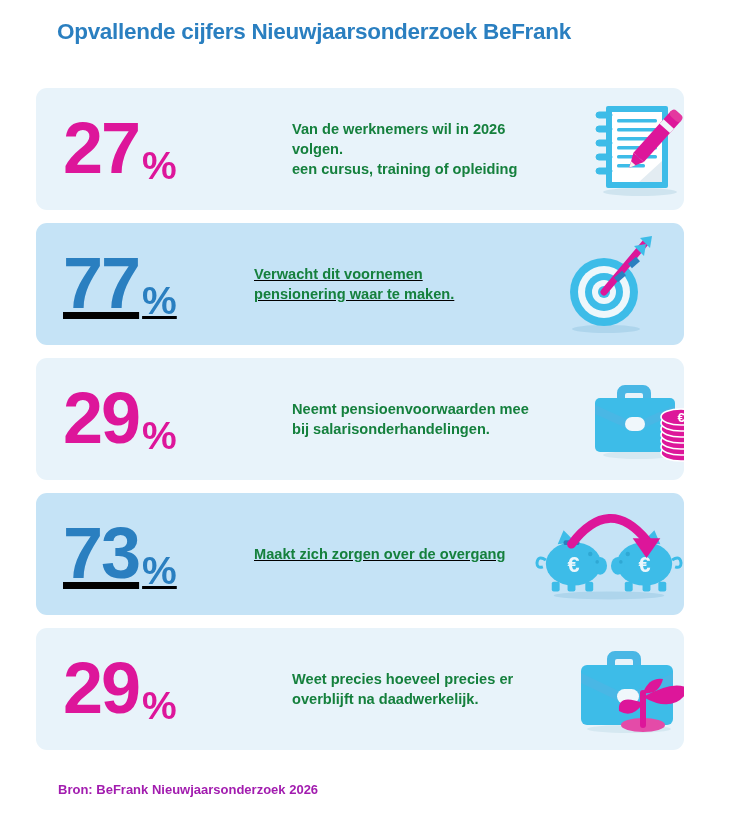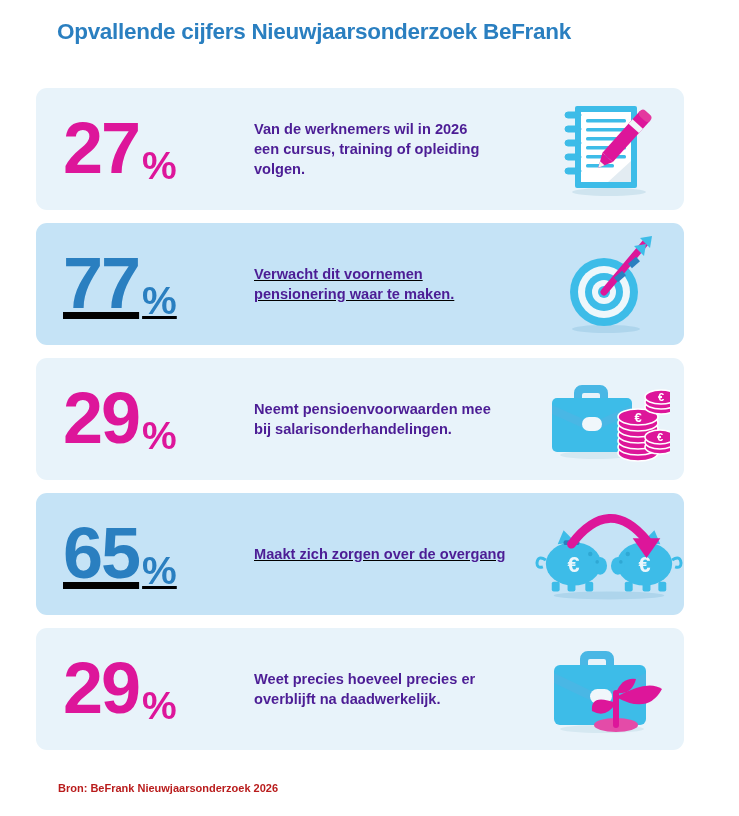--- a/index.html
+++ b/index.html
@@ -38,21 +38,21 @@
   .card {
     position: relative;
     height: 122px;
     border-radius: 11px;
     margin-bottom: 13px;
     display: flex;
     align-items: center;
     box-sizing: border-box;
     overflow: hidden;
   }
-  .card.shade-light { background: #e8f3fa; }
+  .card.shade-light { background: #e8f3fa; gap: 38px; }
   .card.shade-dark  { background: #c5e3f6; text-decoration: underline; }
 
   .stat {
     width: 218px;
     flex: 0 0 218px;
     display: flex;
     align-items: baseline;
     justify-content: flex-start;
     padding-left: 27px;
     box-sizing: border-box;
@@ -72,64 +72,64 @@
     top: 6px;
   }
   .accent-magenta { color: #dd169a; }
   .accent-blue    { color: #2a7fc0; }
 
   .card-text {
     flex: 1 1 auto;
     font-size: 14.6px;
     font-weight: bold;
     line-height: 1.38;
-    color: #4c1d95;
+    color: #15803d;
     padding-right: 10px;
   }
   .card-text div { white-space: nowrap; }
 
   .card-icon {
     flex: 0 0 150px;
     width: 150px;
     height: 122px;
     display: flex;
     align-items: center;
     justify-content: center;
   }
   .card-icon svg { display: block; }
 
   .source {
     position: absolute;
     left: 58px;
     top: 782px;
-    font-size: 11px;
-    font-weight: bold;
-    color: #b91c1c;
+    font-size: 13px;
+    font-weight: bold;
+    color: #a21caf;
     white-space: nowrap;
     text-align: center;
   }
 </style>
 </head>
 <body>
 
 <div class="page">
 
   <div class="page-title">Opvallende cijfers Nieuwjaarsonderzoek BeFrank</div>
 
   <div class="cards">
 
     <div class="card shade-light">
       <div class="stat">
         <span class="stat-number accent-magenta">27</span>
         <span class="stat-pct accent-magenta">%</span>
       </div>
       <div class="card-text">
         <div>Van de werknemers wil in 2026</div>
+        <div>volgen.</div>
         <div>een cursus, training of opleiding</div>
-        <div>volgen.</div>
       </div>
       <div class="card-icon">
         <svg width="104" height="100" viewBox="0 0 104 100">
           <ellipse cx="52" cy="93" rx="37" ry="4" fill="#cfe4ef"></ellipse>
           <rect x="18" y="7" width="62" height="82" rx="2" fill="#3dbce8"></rect>
           <rect x="24" y="13" width="50" height="70" fill="#ffffff"></rect>
           <path d="M74 62 L74 83 L51 83 Z" fill="#e3ecf2"></path>
           <g fill="#3dbce8">
             <rect x="29" y="20" width="40" height="3.4" rx="1.5"></rect>
             <rect x="29" y="29" width="40" height="3.4" rx="1.5"></rect>
@@ -225,21 +225,21 @@
             <ellipse cx="113" cy="37" rx="16" ry="7"></ellipse>
             <ellipse cx="113" cy="32" rx="16" ry="7"></ellipse>
           </g>
           <text x="113" y="36" font-family="'Liberation Sans',sans-serif" font-size="11" font-weight="bold" fill="#ffffff" text-anchor="middle">€</text>
         </svg>
       </div>
     </div>
 
     <div class="card shade-dark">
       <div class="stat">
-        <span class="stat-number accent-blue">65</span>
+        <span class="stat-number accent-blue">73</span>
         <span class="stat-pct accent-blue">%</span>
       </div>
       <div class="card-text">
         <div>Maakt zich zorgen over de overgang</div>
       </div>
       <div class="card-icon">
         <svg width="152" height="104" viewBox="0 0 152 104">
           <ellipse cx="76" cy="94" rx="56" ry="4" fill="#aed5ec"></ellipse>
 
           <g>

